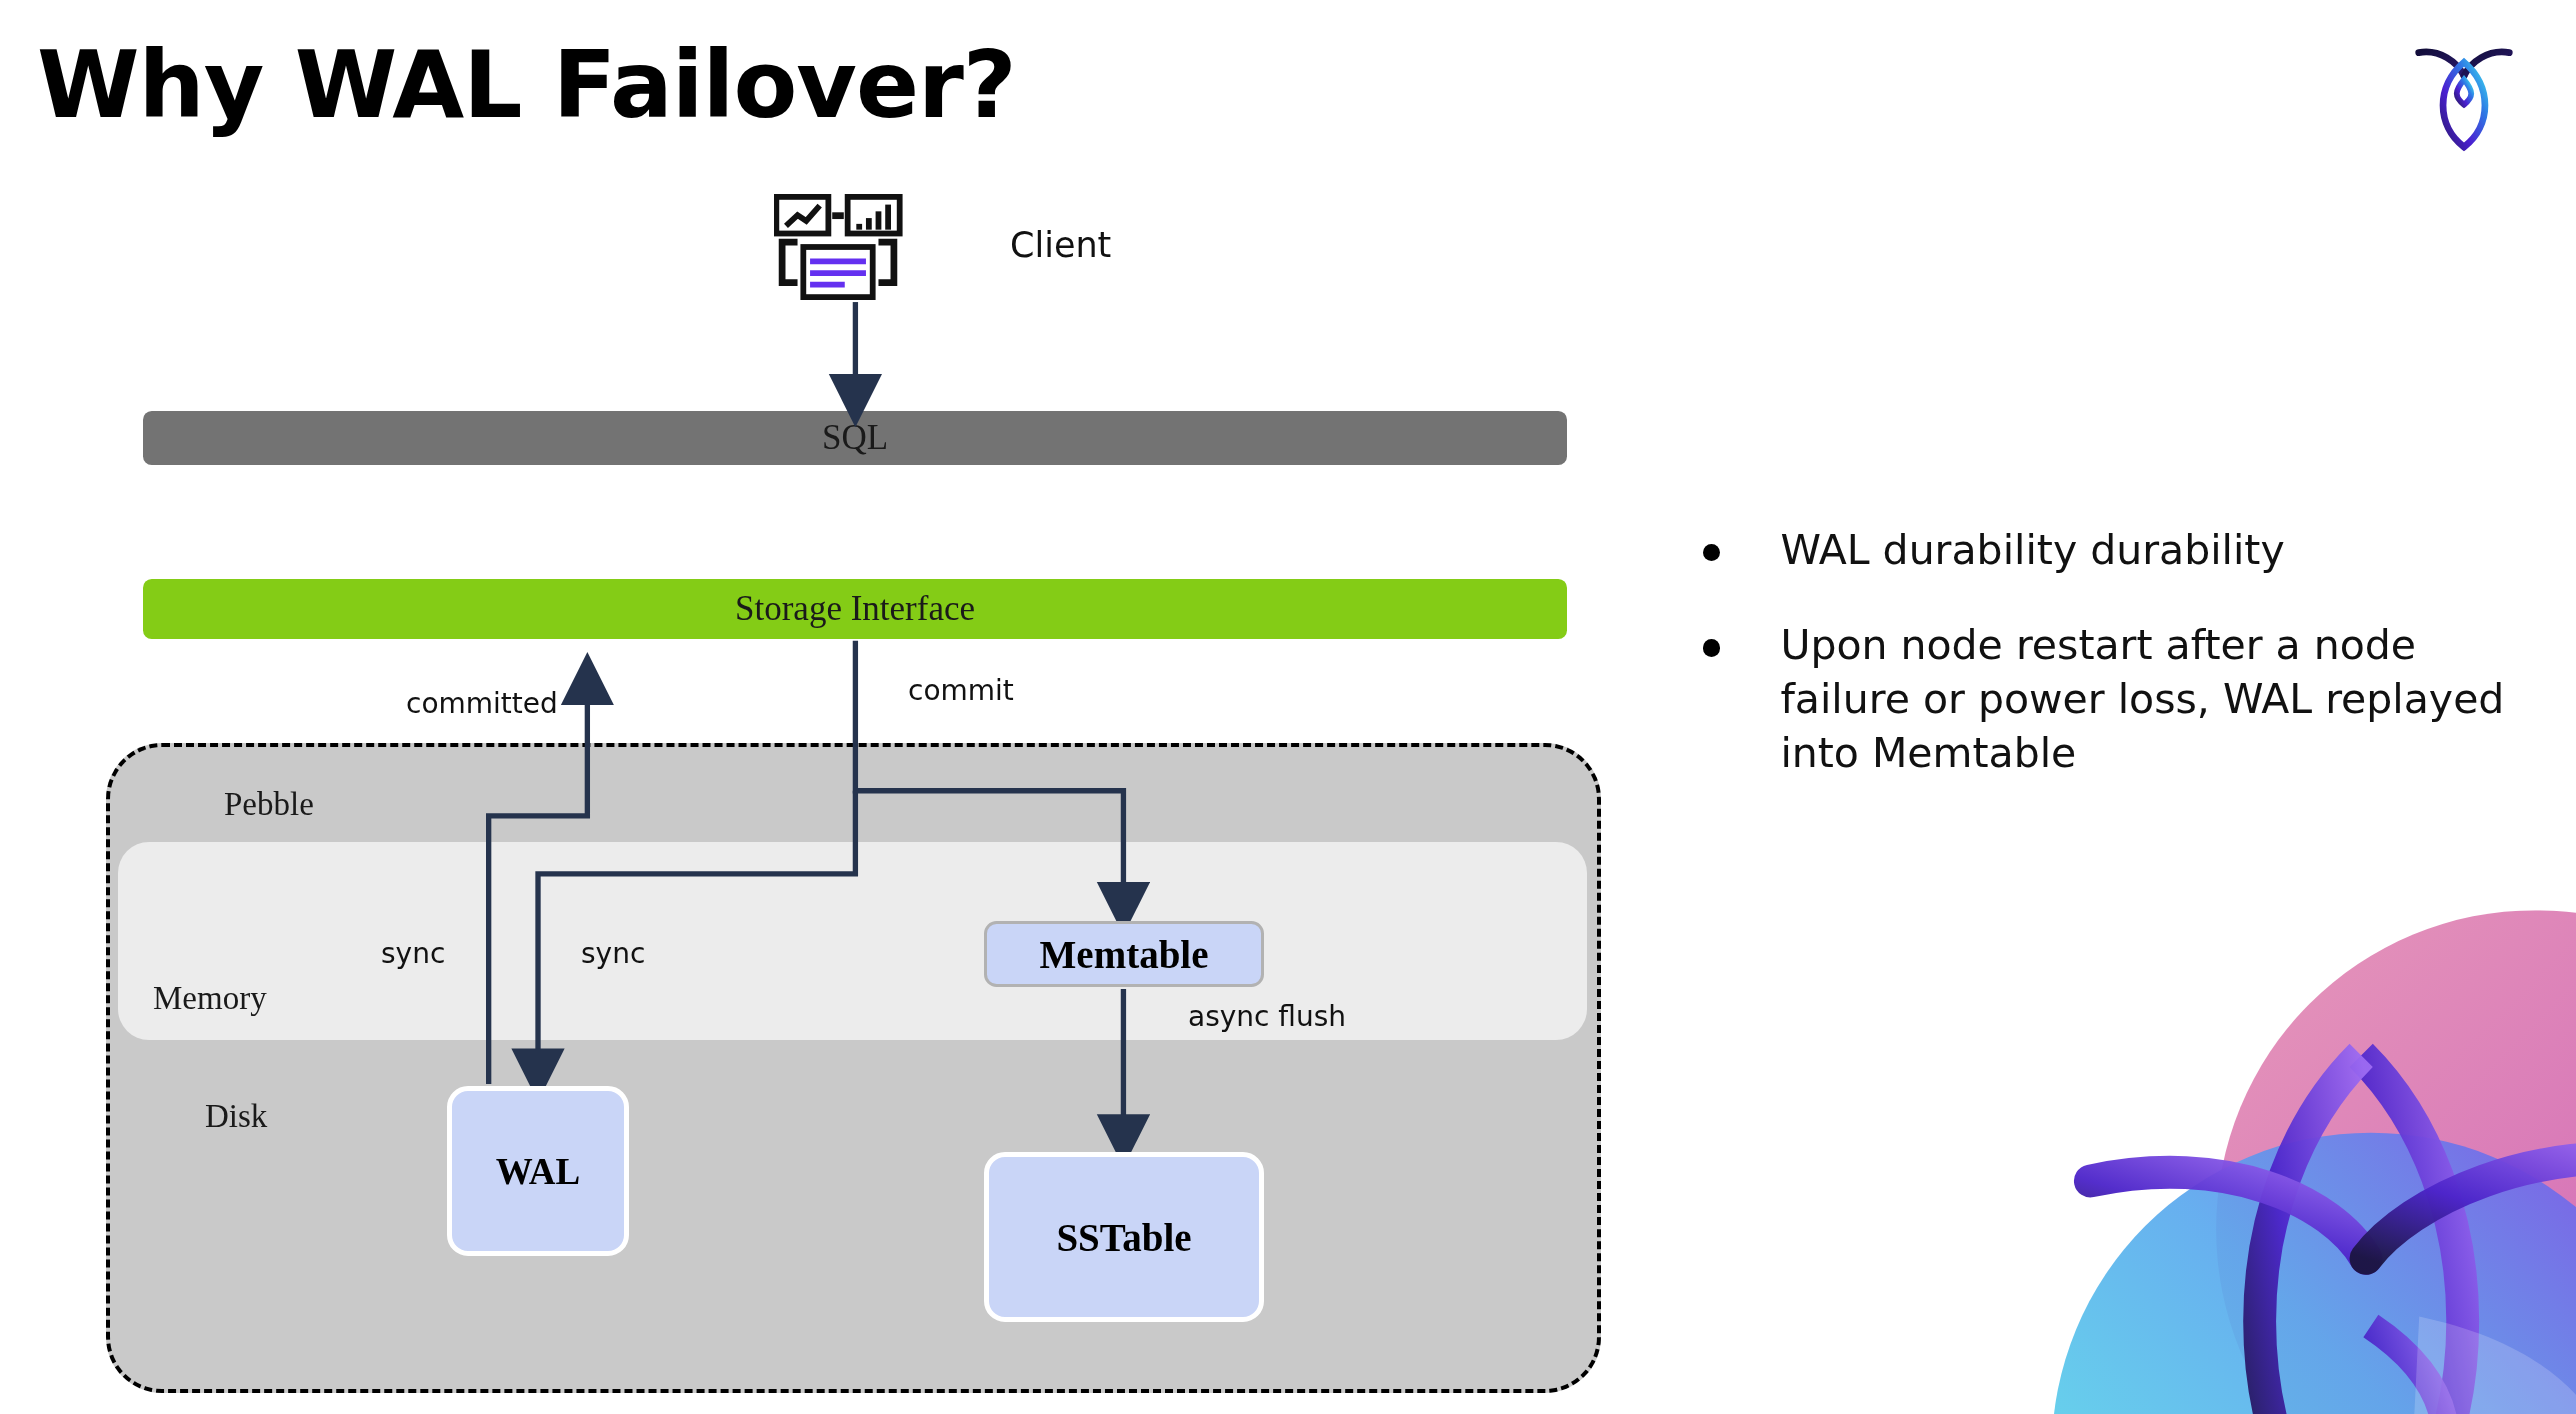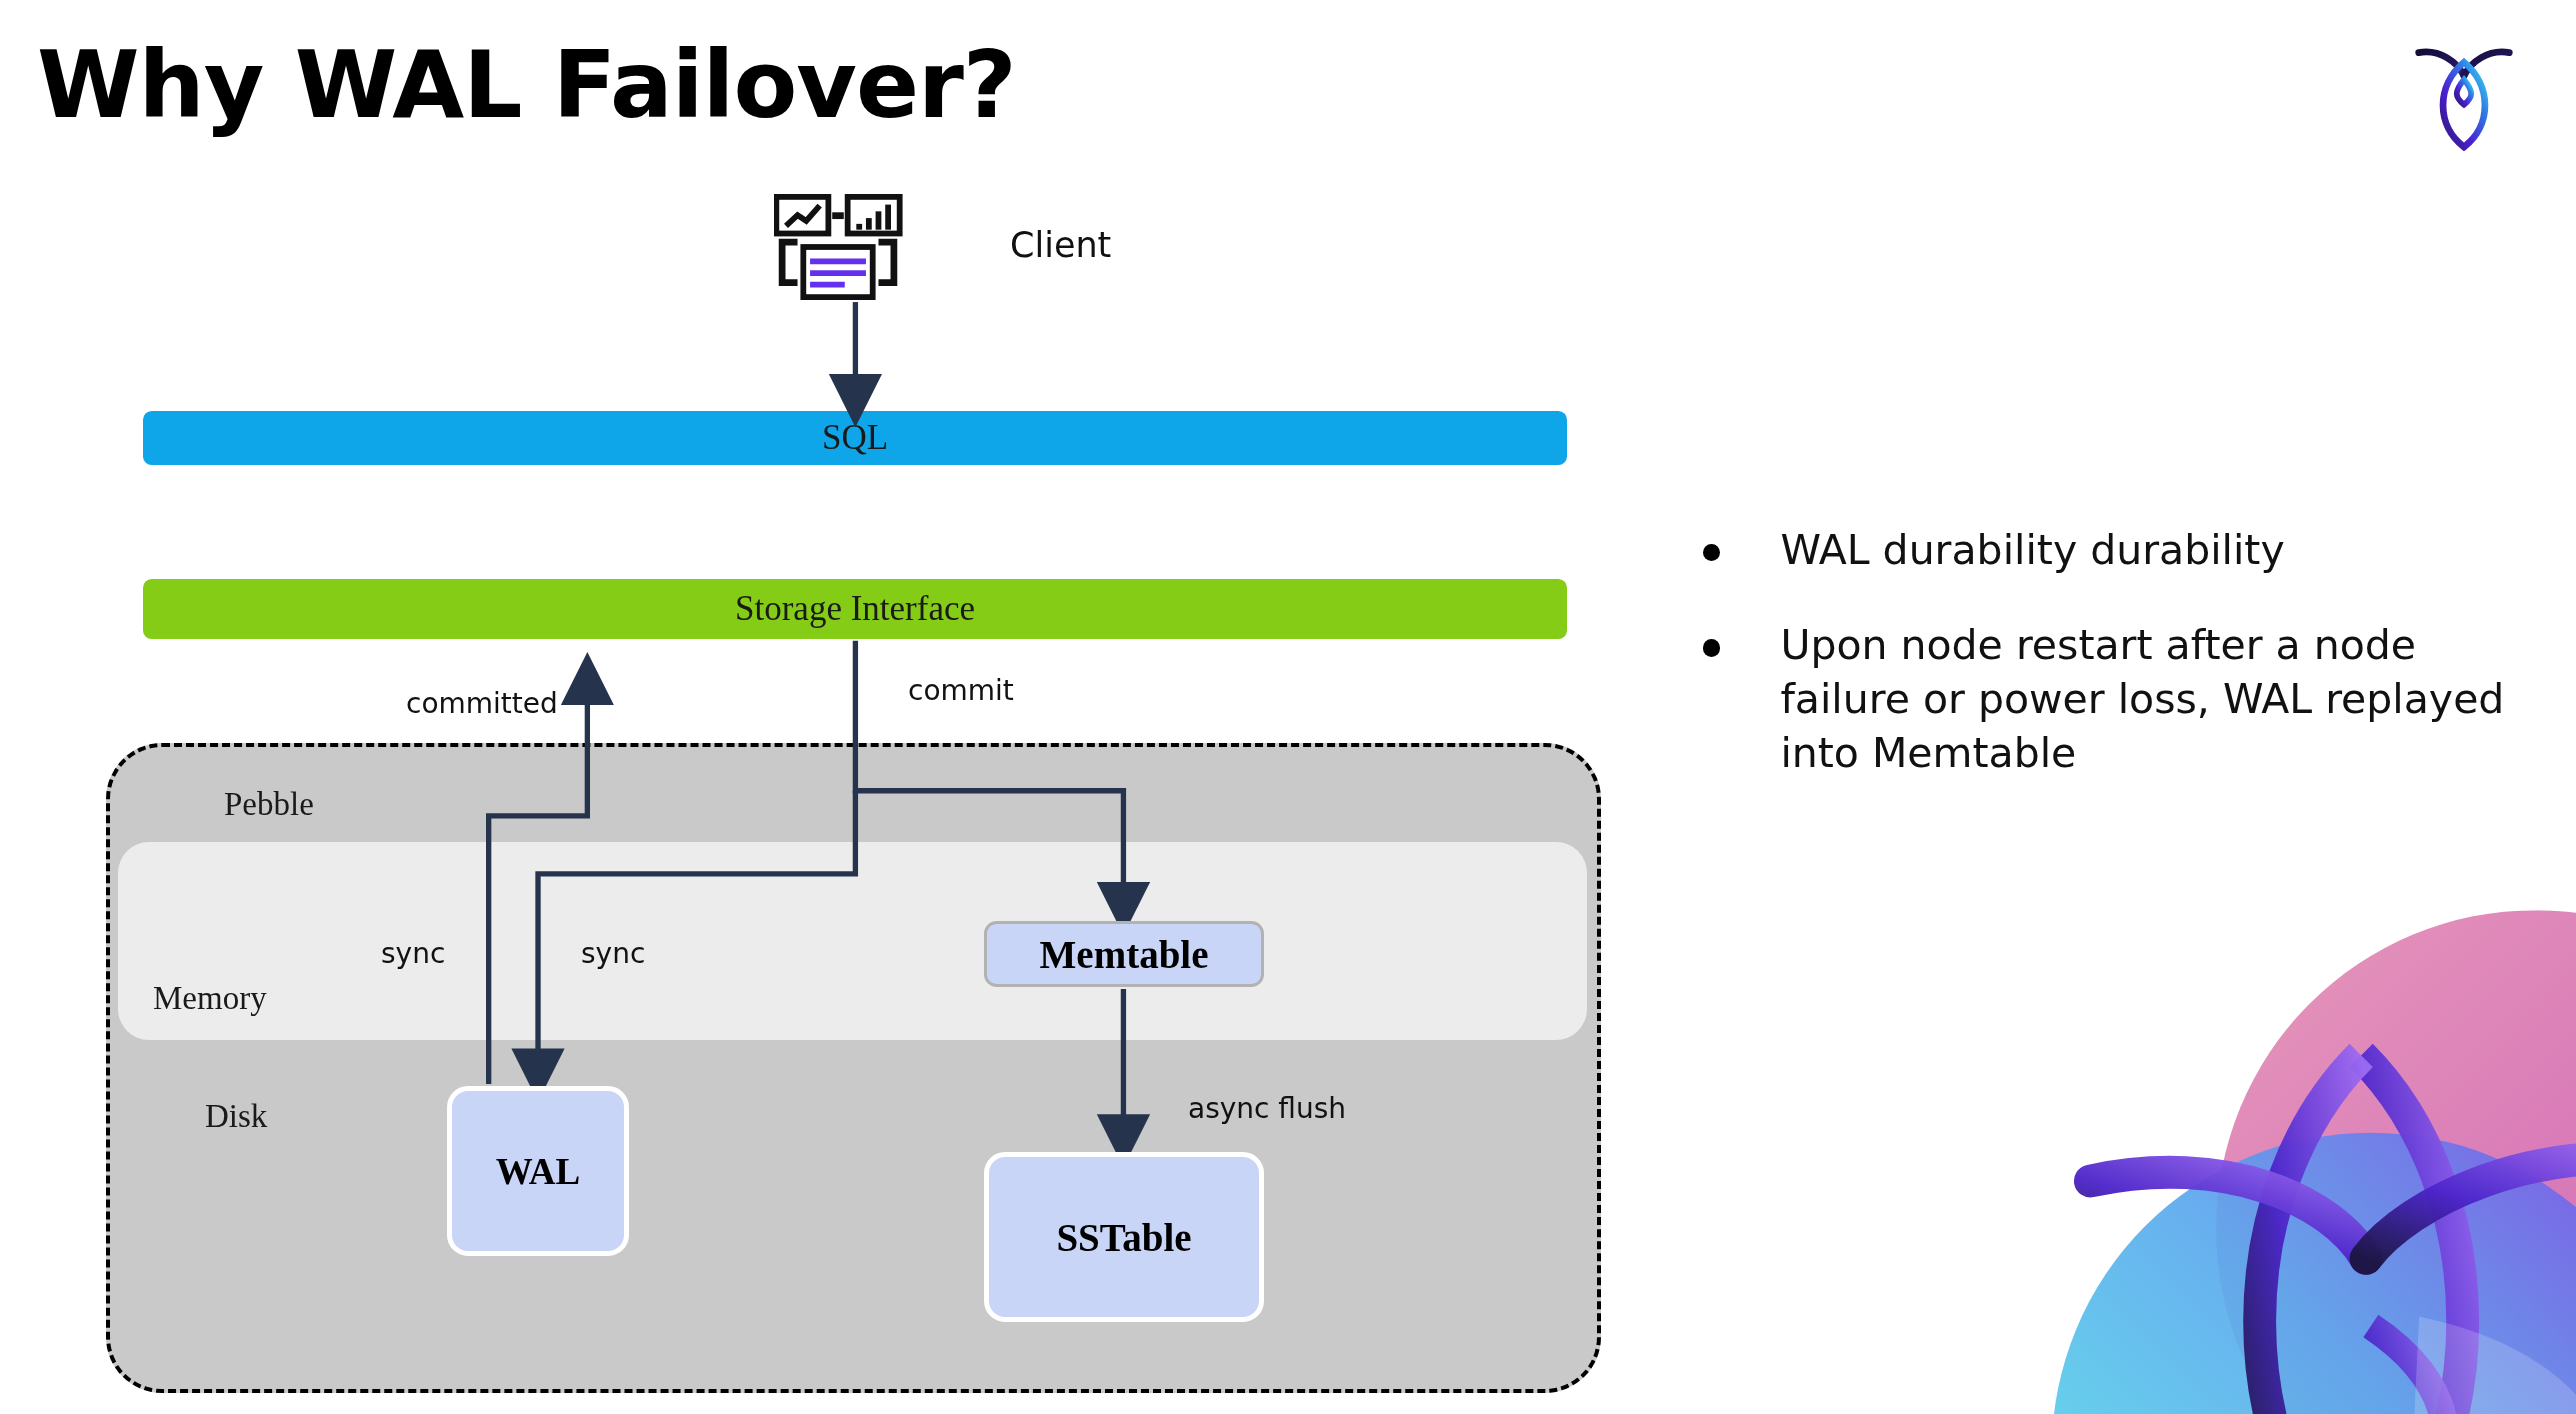--- a/index.html
+++ b/index.html
@@ -29,21 +29,21 @@
     position:absolute;left:1010px;top:225px;
     font-size:35px;color:#111;font-family:"DejaVu Sans",sans-serif;
   }
 
   
   .layer-bar{
     position:absolute;left:143px;width:1424px;height:54px;
     border-radius:8.7px;display:flex;align-items:center;justify-content:center;
     font-family:"Liberation Serif",serif;font-size:35px;color:#1a1a1a;
   }
-  #layer-sql{top:411px;background:#0ea5e9;}
+  #layer-sql{top:411px;background:#737373;}
   #layer-kv{top:501px;background:#bbdcdc;}
   #layer-storage{top:579px;height:60px;background:#84cc16;}
 
   
   #pebble-container{
     position:absolute;left:106px;top:743px;width:1495px;height:650px;
     background:#c9c9c9;border:4.8px dashed #000000;border-radius:56px;
     box-sizing:border-box;
   }
   #memory-band{
@@ -74,21 +74,21 @@
 
   
   .edge-label{
     position:absolute;font-family:"DejaVu Sans",sans-serif;
     font-size:28px;color:#111;white-space:nowrap;
   }
   #label-committed{left:406px;top:687px;}
   #label-commit{left:908px;top:674px;}
   #label-sync-a{left:381px;top:937px;}
   #label-sync-b{left:581px;top:937px;}
-  #label-async-flush{left:1188px;top:1092px;}
+  #label-async-flush{left:1188px;top:1000px;}
 
   
   #flow-arrows{position:absolute;left:0;top:0;width:1645px;height:1415px;}
 
   
   #bullet-list{position:absolute;left:1703px;top:523px;width:813px;}
   .bullet-row{display:flex;align-items:flex-start;margin-bottom:41px;}
   .bullet-dot{
     width:17.4px;height:17.4px;border-radius:50%;background:#000;
     margin-top:21px;margin-right:60px;flex:0 0 auto;

